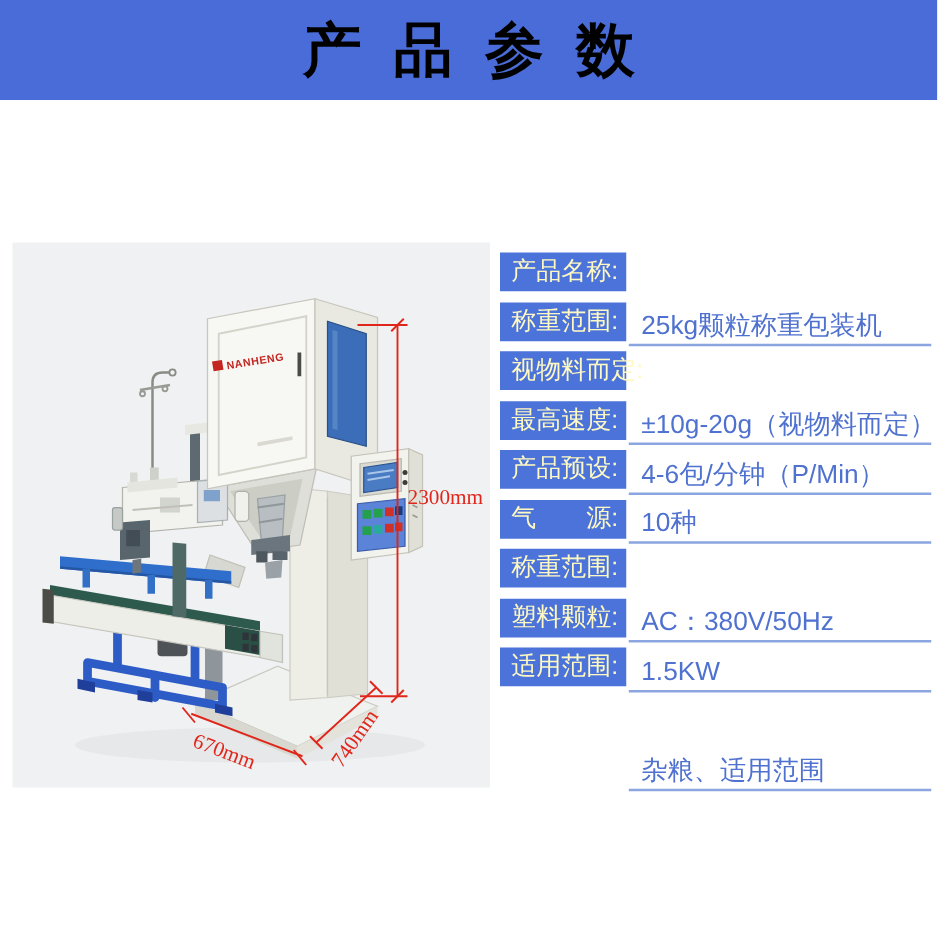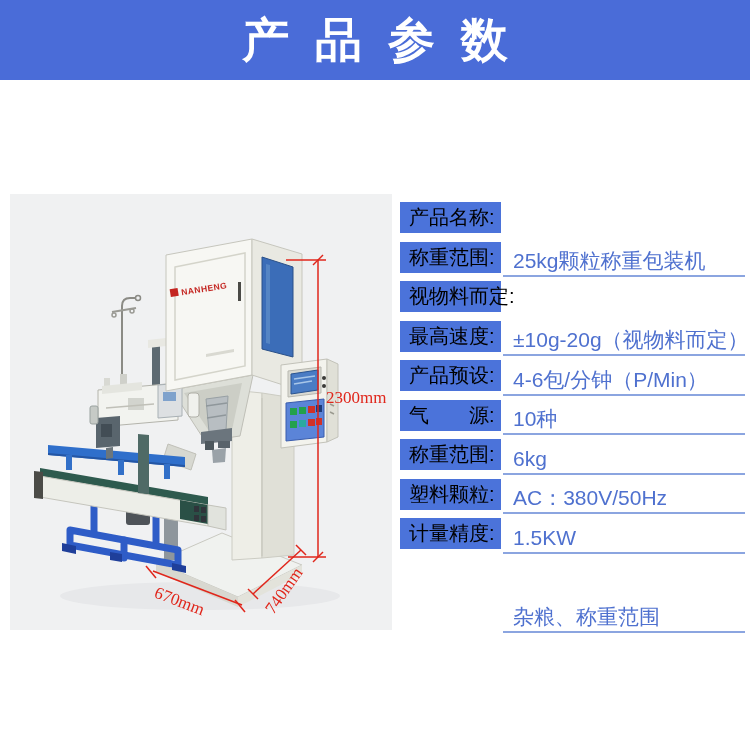--- a/index.html
+++ b/index.html
@@ -6,35 +6,35 @@
   .page{
     position:relative;width:750px;height:750px;background:#ffffff;overflow:hidden;
     font-family:"Liberation Sans","DejaVu Sans",sans-serif;
   }
   
   .banner{
     position:absolute;left:0;top:0;width:750px;height:80px;background:#4a6cd8;
     display:flex;align-items:center;justify-content:center;
   }
   .banner-title{
-    color:#ffffff;font-size:47px;font-weight:bold;
+    color:#000000;font-size:47px;font-weight:bold;
     letter-spacing:0.55em;text-indent:0.55em;white-space:nowrap;
   }
   
   .photo{
     position:absolute;left:10px;top:194px;width:382px;height:436px;
     background:#f0f1f2;
   }
   .photo svg{display:block;}
   
   .specs{position:absolute;left:400px;top:202px;width:345px;}
   .spec-row{position:relative;height:31px;margin-bottom:8.5px;}
   .spec-label{
     position:absolute;left:0;top:0;width:101px;height:31px;box-sizing:border-box;
-    background:#4b73da;color:#000000;font-size:20px;line-height:31px;
+    background:#4b73da;color:#fef9c3;font-size:20px;line-height:31px;
     padding-left:9px;white-space:pre;
   }
   .spec-value{
     position:absolute;left:103px;top:0;width:242px;height:31px;box-sizing:border-box;
     color:#4f71cf;font-size:21px;line-height:30px;padding-left:10px;
     border-bottom:2px solid #8ba5e0;white-space:nowrap;margin-top:44px;
   }
   .spec-cont .spec-value{left:103px;}
 </style>
 </head>
@@ -210,35 +210,34 @@
       <span class="spec-value">4-6包/分钟（P/Min）</span>
     </div>
 
     <div class="spec-row">
       <span class="spec-label">产品预设:</span>
       <span class="spec-value">10种</span>
     </div>
 
     <div class="spec-row">
       <span class="spec-label">气　　源:</span>
-      <span class="spec-value">6kg</span>
     </div>
 
     <div class="spec-row">
       <span class="spec-label">称重范围:</span>
       <span class="spec-value">AC：380V/50Hz</span>
     </div>
 
     <div class="spec-row">
       <span class="spec-label">塑料颗粒:</span>
       <span class="spec-value">1.5KW</span>
     </div>
 
     <div class="spec-row">
-      <span class="spec-label">计量精度:</span>
+      <span class="spec-label">适用范围:</span>
     </div>
 
     <div class="spec-row spec-cont">
-      <span class="spec-value">杂粮、称重范围</span>
+      <span class="spec-value">杂粮、适用范围</span>
     </div>
 
   </div>
 </div>
 
 </body></html>

